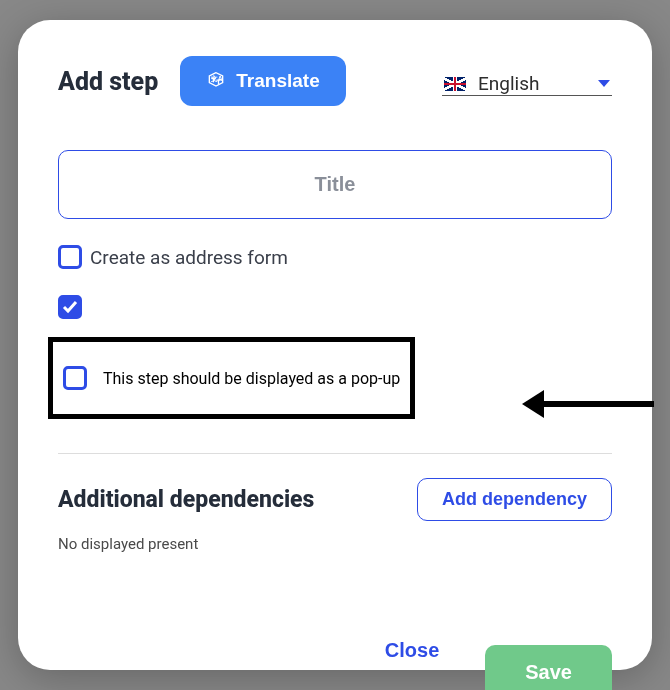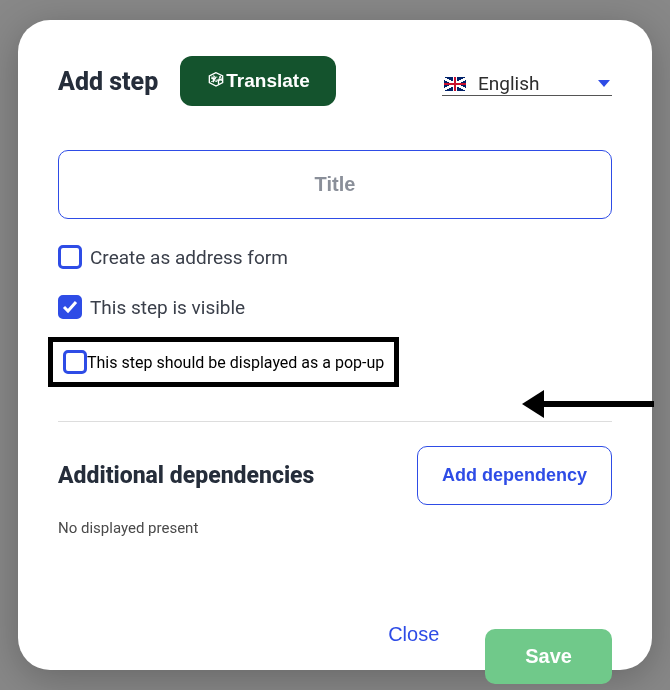--- a/index.html
+++ b/index.html
@@ -26,29 +26,30 @@
     display: flex;
     align-items: center;
     gap: 22px;
   }
   .title {
     font-size: 25px;
     font-weight: 800;
     color: #252d3a;
   }
   .translate-btn {
-    background: #14532d;
+    background: #3b82f6;
     color: #fff;
     border: none;
     border-radius: 12px;
     padding: 14px 26px;
     font-size: 19px;
     font-weight: 700;
     display: flex;
     align-items: center;
+    gap: 10px;
     cursor: pointer;
     justify-content: flex-end;
   }
   .translate-btn svg { width: 20px; height: 20px; }
   .lang-select {
     margin-left: auto;
     display: flex;
     align-items: center;
     gap: 12px;
     border-bottom: 1px solid #555;
@@ -104,22 +105,23 @@
   .cb {
     width: 24px; height: 24px; border: 3px solid #2e4ce6; border-radius: 5px;
     display: flex; align-items: center; justify-content: center; cursor: pointer;
     flex-shrink: 0;
   }
   .cb.checked { background: #2e4ce6; }
   .cb.checked svg { width: 16px; height: 16px; stroke: #fff; stroke-width: 3; fill: none; }
   .highlight-wrap {
     display: inline-flex;
     align-items: center;
+    gap: 16px;
     border: 5px solid #000;
-    padding: 8px 10px;
+    padding: 24px 10px;
     margin-top: 18px;
     margin-left: -10px;
     justify-content: flex-end;
   }
   .arrow {
     position: absolute;
     top: 370px;
     right: -2px;
     display: flex;
     align-items: center;
@@ -137,33 +139,33 @@
   .deps-row {
     display: flex; align-items: center; gap: 20px;
   }
   .deps-title { font-size: 23px; font-weight: 800; color: #252d3a; }
   .add-dep-btn {
     margin-left: auto;
     background: #fff;
     border: 1.5px solid #2e4ce6;
     color: #2e4ce6;
     border-radius: 10px;
-    padding: 18px 24px;
+    padding: 10px 24px;
     font-size: 18px;
     font-weight: 700;
     cursor: pointer;
   }
   .deps-empty { font-size: 15px; color: #4a4a4a; margin-top: 14px; }
   .footer {
     display: flex; justify-content: flex-end; gap: 28px;
     margin-top: 48px; align-items: center;
   }
   .close-btn {
     background: none; border: none; color: #2e4ce6;
-    font-size: 20px; font-weight: 400; cursor: pointer; padding: 12px 18px;
+    font-size: 20px; font-weight: 700; cursor: pointer; padding: 12px 18px;
   }
   .save-btn {
     background: #70c98a; color: #fff; border: none;
     border-radius: 10px; font-size: 20px; font-weight: 800;
     padding: 16px 40px; cursor: pointer; margin-top: 44px;
   }
 </style>
 </head>
 <body>
 
@@ -191,21 +193,20 @@
     <div class="cb"></div>
     <span>Create as address form</span>
   </div>
 
   <div class="check-row">
     <div class="cb checked">
       <svg viewBox="0 0 16 16">
           <polyline points="2,8 6,12 14,3"></polyline>
         </svg>
     </div>
-    <span>This step is visible</span>
   </div>
 
   <div class="highlight-wrap">
     <div class="cb"></div>
     <span>This step should be displayed as a pop-up</span>
   </div>
 
   <div class="arrow">
     <span class="arrow-head"></span>
     <span class="arrow-line"></span>

